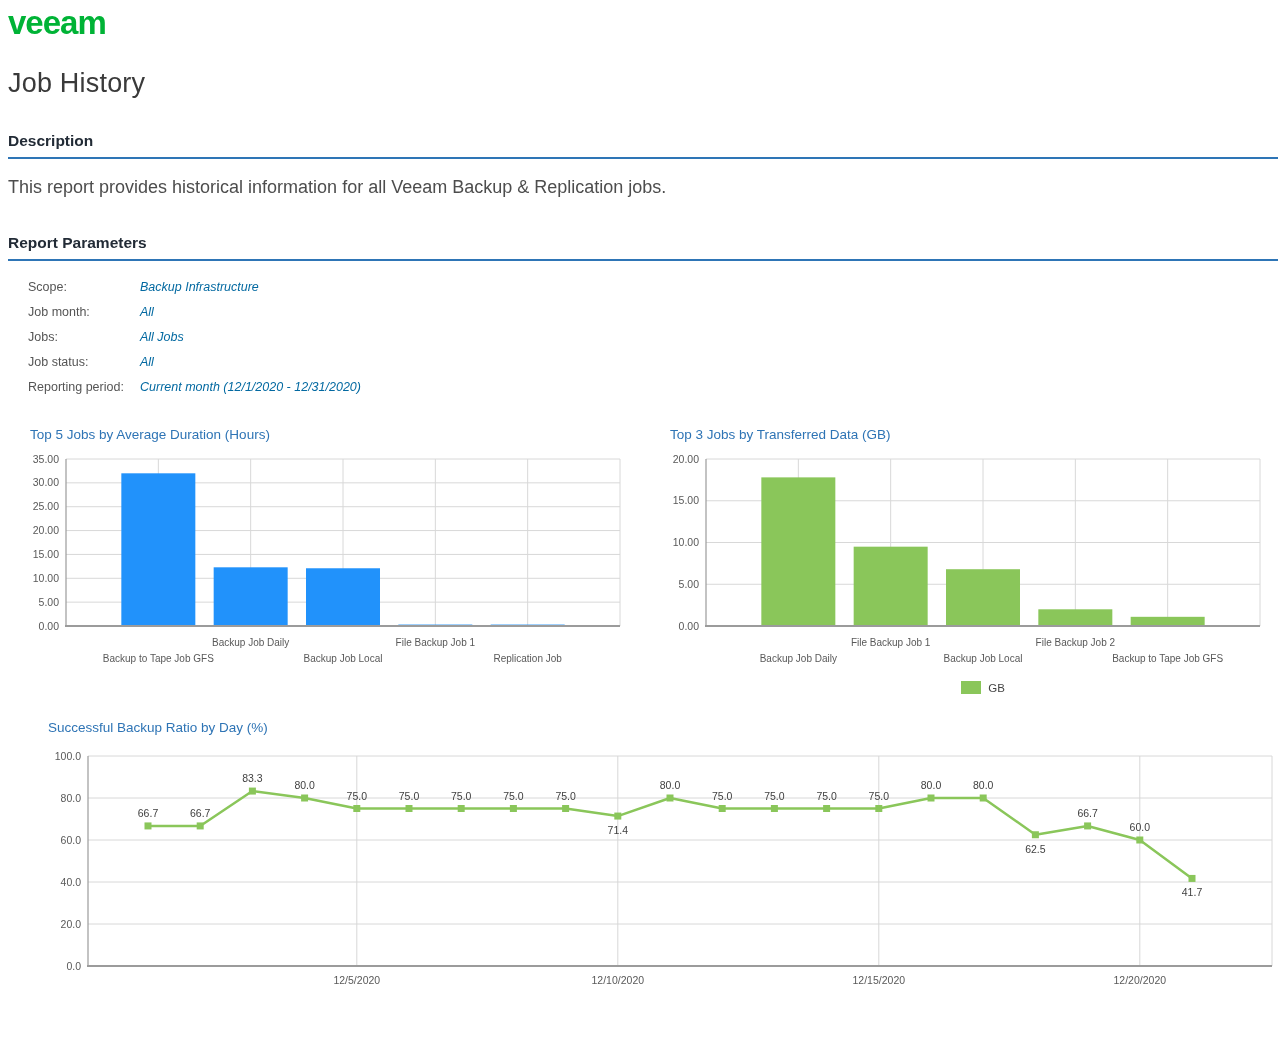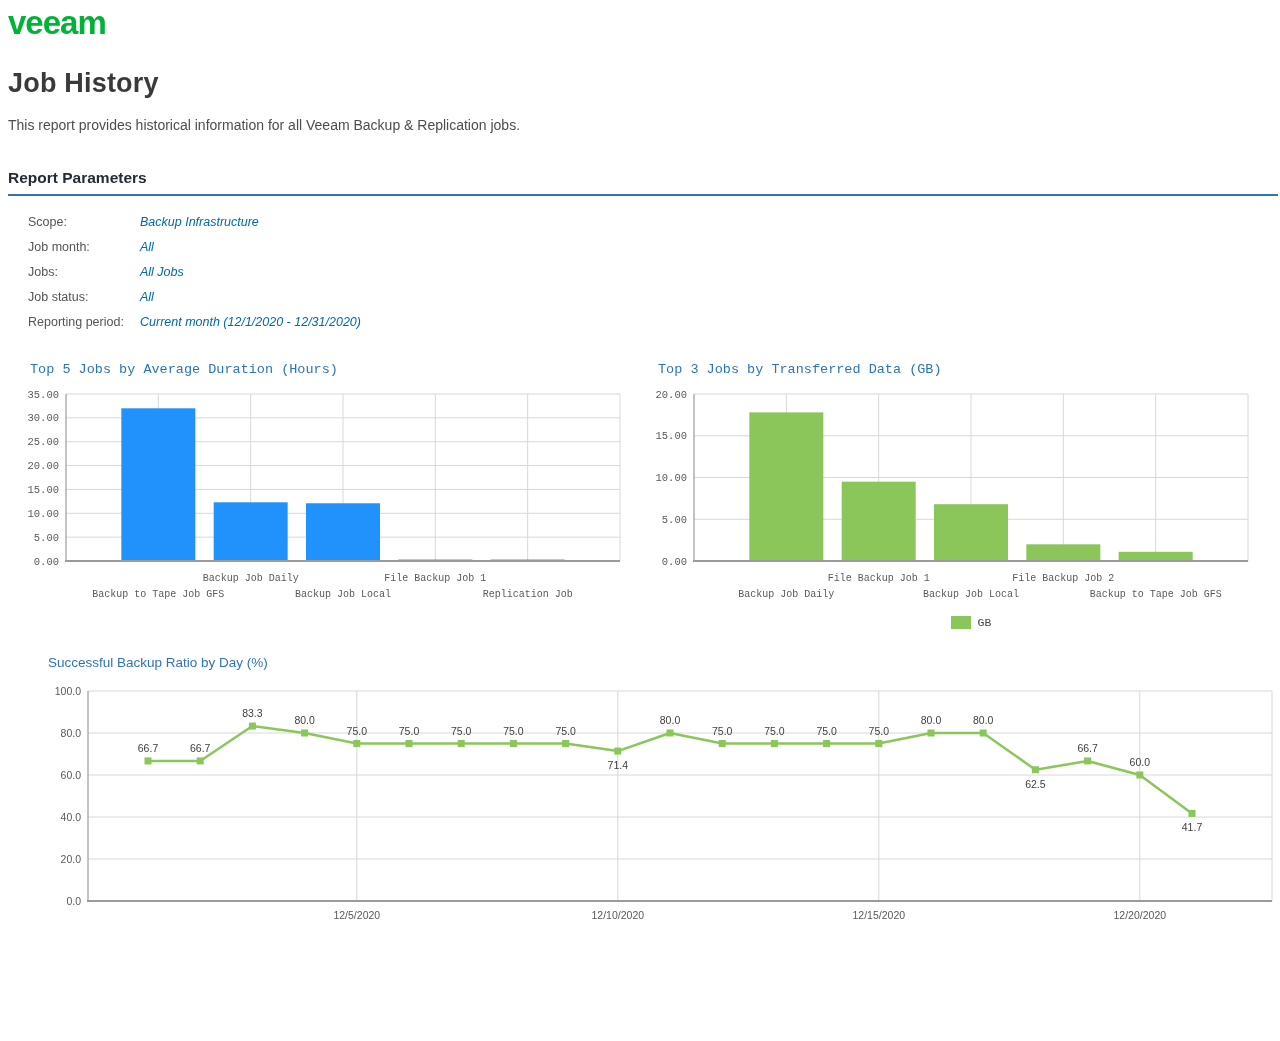--- a/index.html
+++ b/index.html
@@ -8,49 +8,49 @@
     font-family: "Liberation Sans", sans-serif;
     color: #444444;
     width: 1280px;
   }
   .page { padding: 6px 2px 4px 8px; }
 
   .logo-wrap { height: 38px; }
 
   h1.page-title {
     font-size: 27px;
-    font-weight: 700;
+    font-weight: 400;
     color: #3a3a3a;
     margin: 24px 0 0 0;
     letter-spacing: 0.2px;
   }
 
   h2.section-heading {
     font-size: 15.5px;
     font-weight: 700;
     color: #222b36;
     margin: 33px 0 0 0;
     padding-bottom: 7px;
     border-bottom: 2px solid #2e75b6;
   }
   section.params-section h2.section-heading { margin-top: 36px; }
   section.summary-section h2.section-heading { margin-top: 40px; }
 
   p.description-text {
-    font-size: 14px;
+    font-size: 18px;
     color: #4d4d4d;
     margin: 18px 0 0 0;
   }
 
   .params { margin-top: 13px; }
   .param-row { display: flex; padding: 5.5px 0; font-size: 12.5px; color: #555555; margin-left: 20px; }
   .param-label { width: 112px; flex: 0 0 112px; }
   .param-value { color: #0369a1; font-style: italic; }
 
-  .charts-row { display: flex; gap: 8px; margin-top: 14px; font-family: Liberation Mono, monospace; }
+  .charts-row { display: flex; gap: 20px; margin-top: 14px; }
   .chart-block { width: 620px; }
   .chart-title {
     font-size: 13.5px;
     color: #2e74b5;
     margin: 14px 0 0 22px;
   }
   .chart-block svg { display: block; margin-top: 9px; }
 
   .legend {
     width: 620px;
@@ -74,20 +74,21 @@
 
   <div class="logo-wrap">
     <svg width="130" height="36" viewBox="0 0 130 36">
       <text x="0" y="28" font-family="Liberation Sans, sans-serif" font-size="33" font-weight="bold" letter-spacing="-1" fill="#00B336">veeam</text>
     </svg>
   </div>
 
   <h1 class="page-title">Job History</h1>
 
   <section class="description-section">
+    <h2 class="section-heading">Description</h2>
     <p class="description-text">This report provides historical information for all Veeam Backup &amp; Replication jobs.</p>
   </section>
 
   <section class="params-section">
     <h2 class="section-heading">Report Parameters</h2>
     <div class="params" id="params">
         <div class="param-row">
           <span class="param-label">Scope:</span>
           <span class="param-value">Backup Infrastructure</span>
         </div>

